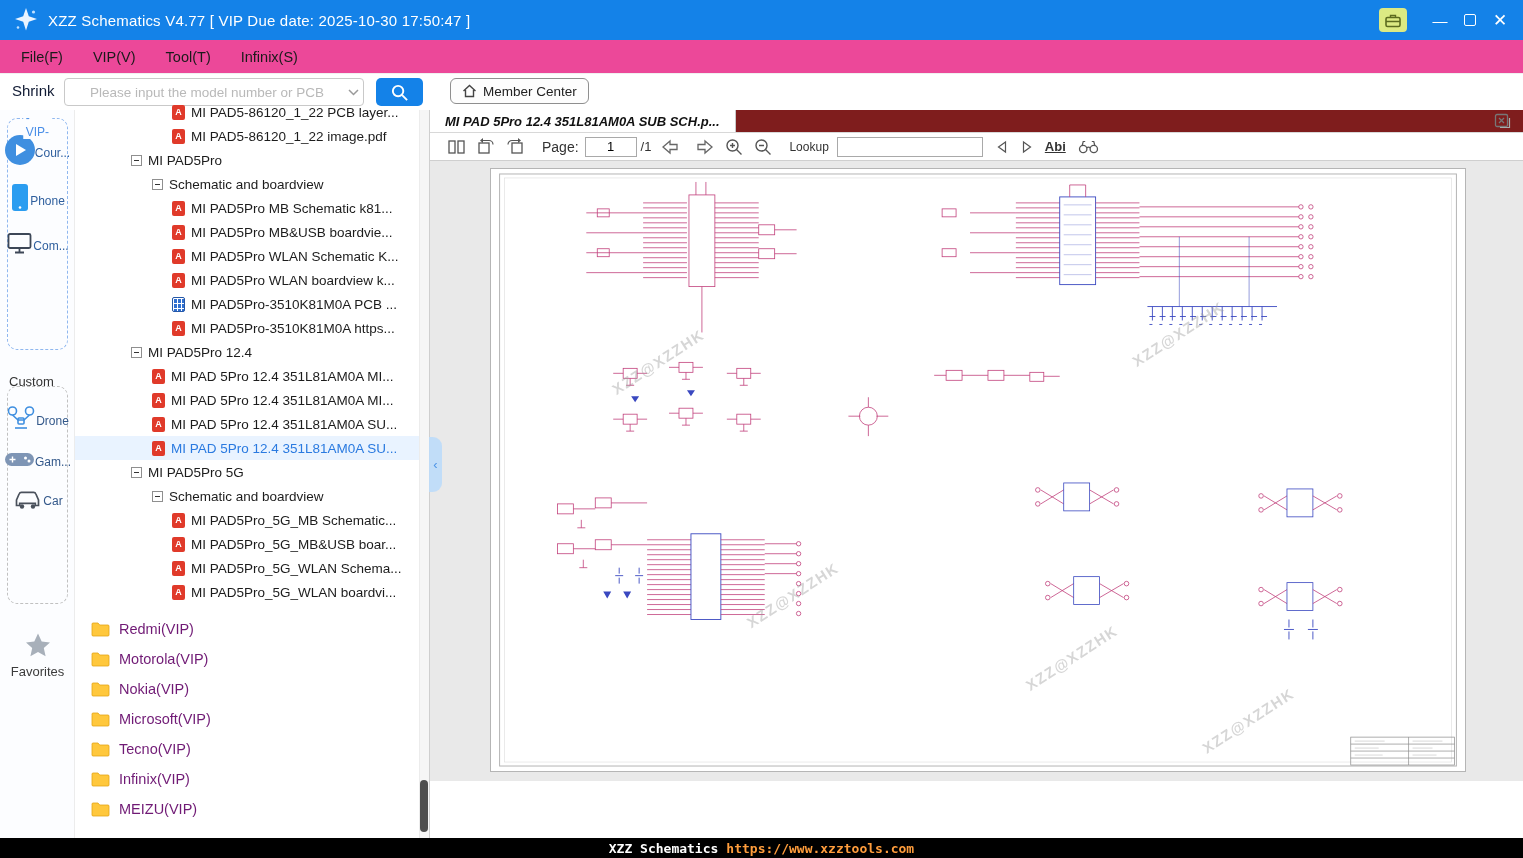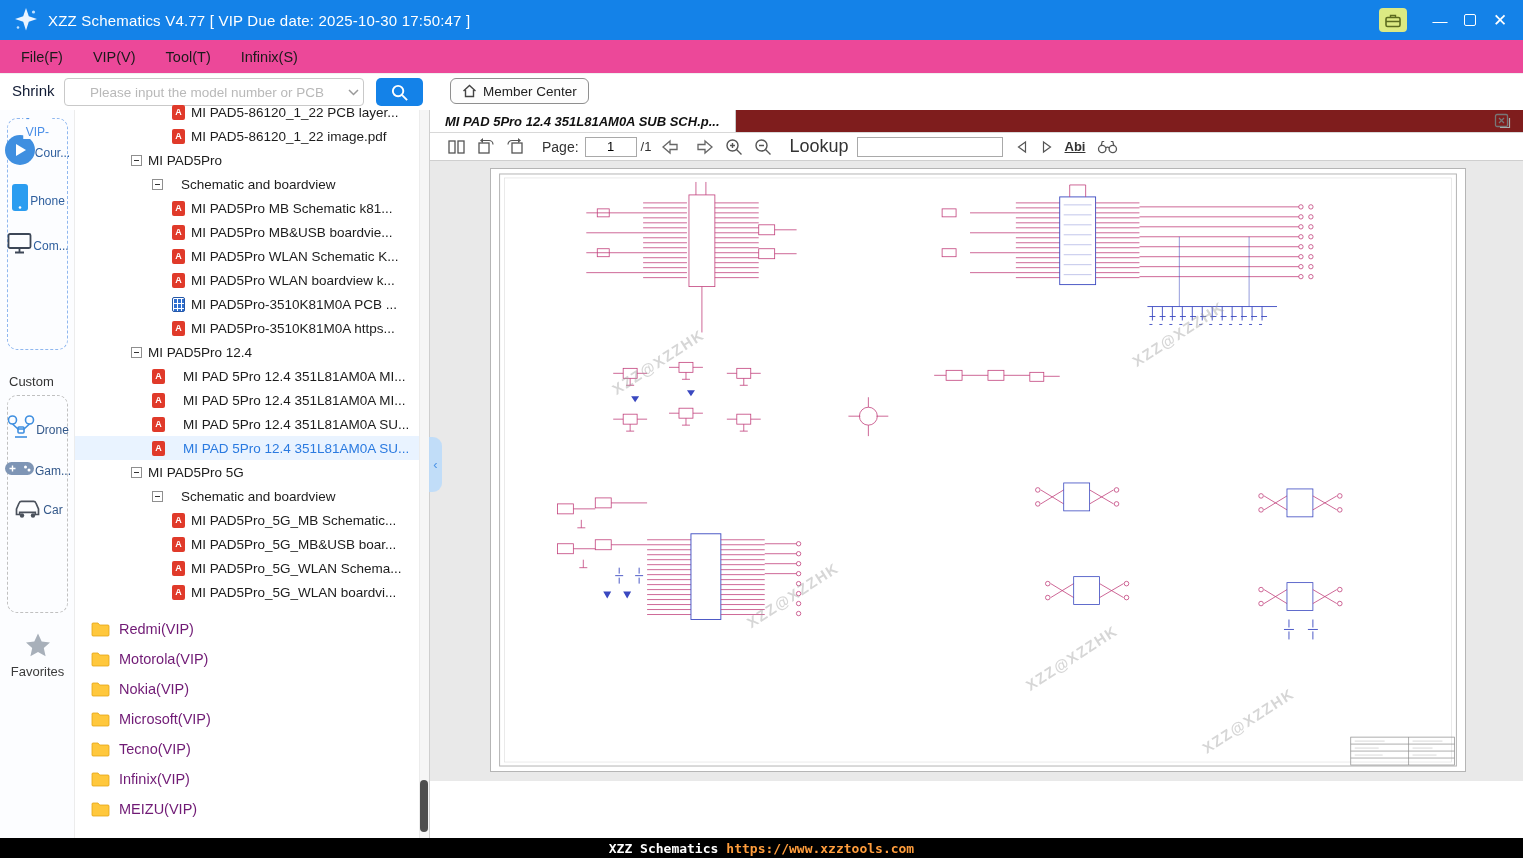--- a/index.html
+++ b/index.html
@@ -36,30 +36,30 @@
   
   .sidebar { position:absolute; left:0; top:0; width:75px; height:100%; background:#fcfdff; border-right:1px solid #ececec; }
   .vipbox { position:absolute; left:7px; top:8px; width:61px; height:232px; border:1.5px dashed #8fb7ef; border-radius:10px; display:flex; flex-direction:column; align-items:center; padding-top:16px; }
   .vipbox-label { position:absolute; top:-8px; left:50%; transform:translateX(-50%); background:#fcfdff; padding:0 3px; font-size:12px; color:#4a8fe8; }
   .side-item { display:flex; flex-direction:row; align-items:center; cursor:pointer; }
   .side-label { font-size:12px; color:#2f5f9e; margin-top:5px; }
   .gap18 { margin-top:18px; }
   .play-circle { width:30px; height:30px; border-radius:50%; background:#3f8fe0; display:flex; align-items:center; justify-content:center; }
   .play-tri { width:0; height:0; border-left:10px solid #fff; border-top:6px solid transparent; border-bottom:6px solid transparent; margin-left:3px; }
   .custom-label { position:absolute; left:9px; top:264px; font-size:13px; color:#333; }
-  .custombox { position:absolute; left:7px; top:285px; width:61px; height:218px; border:1.5px dashed #c0c0c0; border-radius:10px; display:flex; flex-direction:column; align-items:center; padding-top:18px; }
+  .custombox { position:absolute; left:7px; top:276px; width:61px; height:218px; border:1.5px dashed #c0c0c0; border-radius:10px; display:flex; flex-direction:column; align-items:center; padding-top:18px; }
   .custombox .side-label { color:#33588a; }
   .fav { position:absolute; left:0; top:522px; width:75px; display:flex; flex-direction:column; align-items:center; cursor:pointer; }
   .fav .side-label { font-size:13px; color:#3c3c3c; }
 
   
   .treepanel { position:absolute; left:75px; top:0; width:355px; height:100%; background:#fff; border-right:1px solid #cfcfcf; z-index:2; }
   .tree-rows { margin-top:-10px; height:505px; overflow:hidden; }
   .trow { height:24px; display:flex; align-items:center; font-size:13.5px; color:#1c1c1c; white-space:nowrap; cursor:pointer; }
-  .lvl1 { padding-left:56px; } .lvl2 { padding-left:77px;gap:12px; } .lvl3 { padding-left:97px; }
+  .lvl1 { padding-left:56px; } .lvl2 { padding-left:77px; } .lvl3 { padding-left:97px; }
   .trow.sel { background:#e9f3ff; }
   .trow.sel .tlabel { color:#2a7ae0; }
   .exp { width:11px; height:11px; border:1px solid #8f8f8f; background:#fff; margin-right:6px; position:relative; flex:none; }
   .exp::after { content:""; position:absolute; left:2px; right:2px; top:4px; height:1px; background:#333; }
   .ficon { width:13px; height:15px; border-radius:2px; margin-right:6px; flex:none; display:flex; align-items:center; justify-content:center; }
   .ficon.pdf { background:#e03a2a; color:#fff; font-size:9px; font-weight:bold; }
   .ficon.pdf::after { content:"A"; }
   .ficon.board { background:#2f6fd0; background-image:linear-gradient(#fff 1px,transparent 1px),linear-gradient(90deg,#fff 1px,transparent 1px); background-size:4px 5px; border:1px solid #2558a8; }
   .tlabel { overflow:hidden; text-overflow:clip; }
   .folder-list { margin-top:9px; }
@@ -72,21 +72,21 @@
   
   .content { position:absolute; left:430px; top:0; width:1093px; height:100%; background:#fff; }
   .tabbar { position:absolute; left:0; top:0; width:100%; height:23px; background:#7f1d1d; border-bottom:1px solid #d8d8d8; display:flex;font-style:italic; }
   .tab { height:100%; padding:0 15px; display:flex; align-items:center; font-size:13px; font-weight:bold; color:#111; background:#fff; border-right:1px solid #c9c9c9; cursor:pointer; }
   .closeall { position:absolute; right:12px; top:3px; cursor:pointer; }
   .pdfbar { position:absolute; left:0; top:23px; width:100%; height:28px; background:#fff; border-bottom:1px solid #cfcfcf; display:flex; align-items:center; padding-left:18px; color:#333; }
   .tbtn { display:flex; align-items:center; justify-content:center; cursor:pointer; margin-right:11px; }
   .pglabel { font-size:14px; margin:0 6px 0 6px; }
   .pginput { width:52px; height:20px; border:1px solid #a9a9a9; font-size:13px; text-align:center; margin-right:4px; font-family:"Liberation Sans",sans-serif; }
   .pgtotal { font-size:13px; margin-right:10px; }
-  .lklabel { font-size:18px; margin:0 8px 0 6px; }
+  .lklabel { font-size:12px; margin:0 8px 0 6px; }
   .lkinput { width:146px; height:20px; border:1px solid #a9a9a9; margin-right:12px; font-size:13px; padding:0 4px; font-family:"Liberation Sans",sans-serif; }
   .abi { font-size:13px; font-weight:bold; text-decoration:underline; margin-right:12px; cursor:pointer; }
 
   .viewer { position:absolute; left:0; top:51px; width:100%; height:677px; background:#fff; }
   .graybg { position:absolute; left:0; top:0; width:100%; height:620px; background:#e9e9e9; }
   .page { position:absolute; left:60px; top:7px; width:976px; height:604px; background:#fff; border:1px solid #b5b5b5; }
   .page svg { display:block; width:100%; height:100%; }
 
   
   .mg { stroke:#c2417c; fill:none; stroke-width:.8; }

